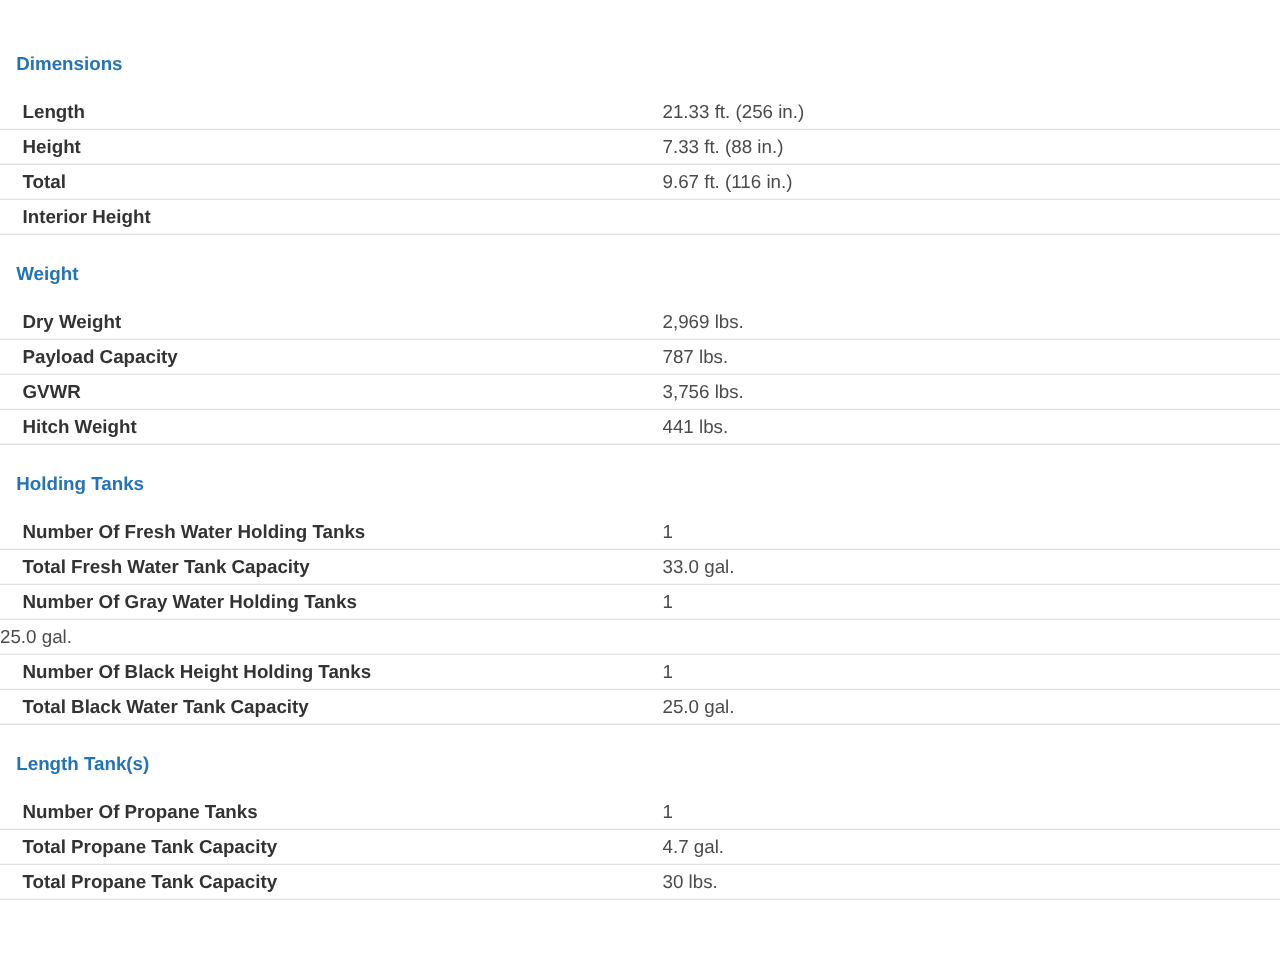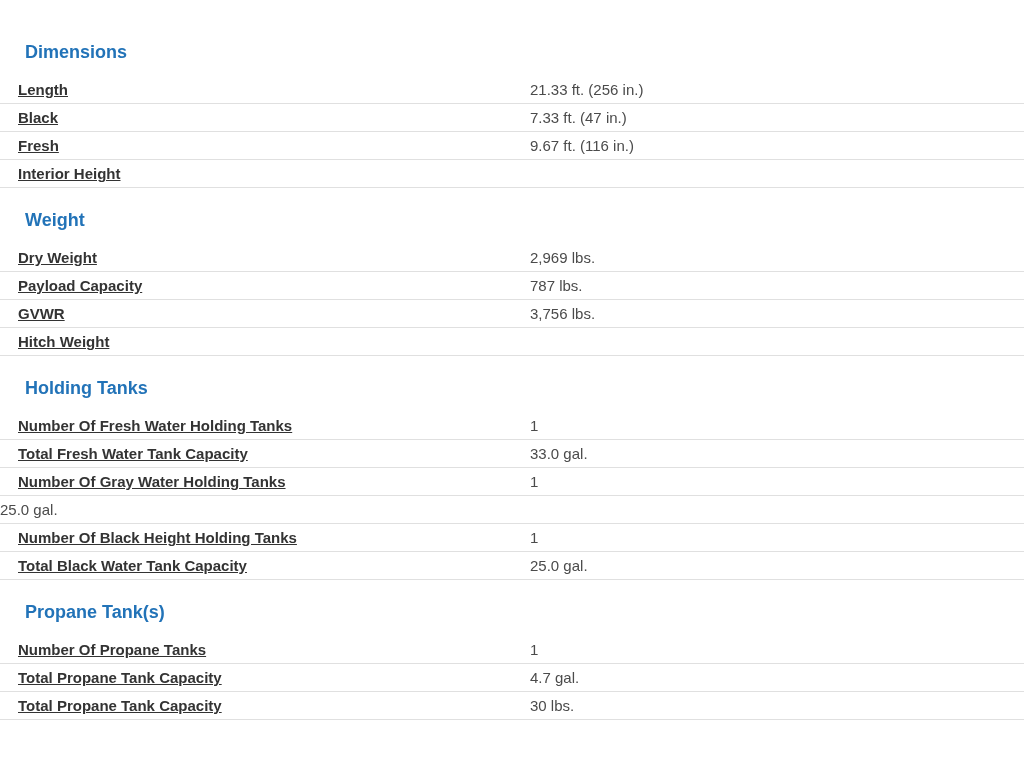--- a/index.html
+++ b/index.html
@@ -17,66 +17,65 @@
   .specs {
     padding-top: 42px;
     width: 1024px;
   }
   .spec-section + .spec-section {
     margin-top: 22px;
   }
   .section-title {
     color: var(--heading-color, #2273b8);
     font-weight: bold;
-    font-size: 18px;
+    font-size: 15px;
     line-height: 20px;
     padding-left: 9px;
-    margin: 0 0 14px 16px;
+    margin: 0 0 14px 4px;
   }
   .spec-row {
     display: grid;
     grid-template-columns: 530px 1fr;
     height: 28px;
     align-items: center;
     border-bottom: 1px solid var(--divider-color, #e0e0e0);
     font-size: 15px;
     box-sizing: border-box;
   }
   .spec-label {
     font-weight: bold;
     color: var(--label-color, #333333);
     padding-left: 18px;
     white-space: nowrap;
-    text-decoration: underline;
   }
   .spec-value {
     font-weight: normal;
     color: var(--value-color, #4b4b4b);
     white-space: nowrap;
   }
 </style>
 </head>
 <body style="background: rgb(255, 255, 255);">
 
 <div class="specs">
   <div class="spec-section">
     <h3 class="section-title">Dimensions</h3>
     <div class="section-rows">
   <div class="spec-row">
     <span class="spec-label">Length</span>
     <span class="spec-value">21.33 ft. (256 in.)</span>
   </div>
 
   <div class="spec-row">
-    <span class="spec-label">Black</span>
-    <span class="spec-value">7.33 ft. (47 in.)</span>
+    <span class="spec-label">Height</span>
+    <span class="spec-value">7.33 ft. (88 in.)</span>
   </div>
 
   <div class="spec-row">
-    <span class="spec-label">Fresh</span>
+    <span class="spec-label">Total</span>
     <span class="spec-value">9.67 ft. (116 in.)</span>
   </div>
 
   <div class="spec-row">
     <span class="spec-label">Interior Height</span>
   </div>
 </div>
   </div>
 
   <div class="spec-section">
@@ -92,20 +91,21 @@
     <span class="spec-value">787 lbs.</span>
   </div>
 
   <div class="spec-row">
     <span class="spec-label">GVWR</span>
     <span class="spec-value">3,756 lbs.</span>
   </div>
 
   <div class="spec-row">
     <span class="spec-label">Hitch Weight</span>
+    <span class="spec-value">441 lbs.</span>
   </div>
 </div>
   </div>
 
   <div class="spec-section">
     <h3 class="section-title">Holding Tanks</h3>
     <div class="section-rows">
   <div class="spec-row">
     <span class="spec-label">Number Of Fresh Water Holding Tanks</span>
     <span class="spec-value">1</span>
@@ -131,21 +131,21 @@
   </div>
 
   <div class="spec-row">
     <span class="spec-label">Total Black Water Tank Capacity</span>
     <span class="spec-value">25.0 gal.</span>
   </div>
 </div>
   </div>
 
   <div class="spec-section">
-    <h3 class="section-title">Propane Tank(s)</h3>
+    <h3 class="section-title">Length Tank(s)</h3>
     <div class="section-rows">
   <div class="spec-row">
     <span class="spec-label">Number Of Propane Tanks</span>
     <span class="spec-value">1</span>
   </div>
 
   <div class="spec-row">
     <span class="spec-label">Total Propane Tank Capacity</span>
     <span class="spec-value">4.7 gal.</span>
   </div>

